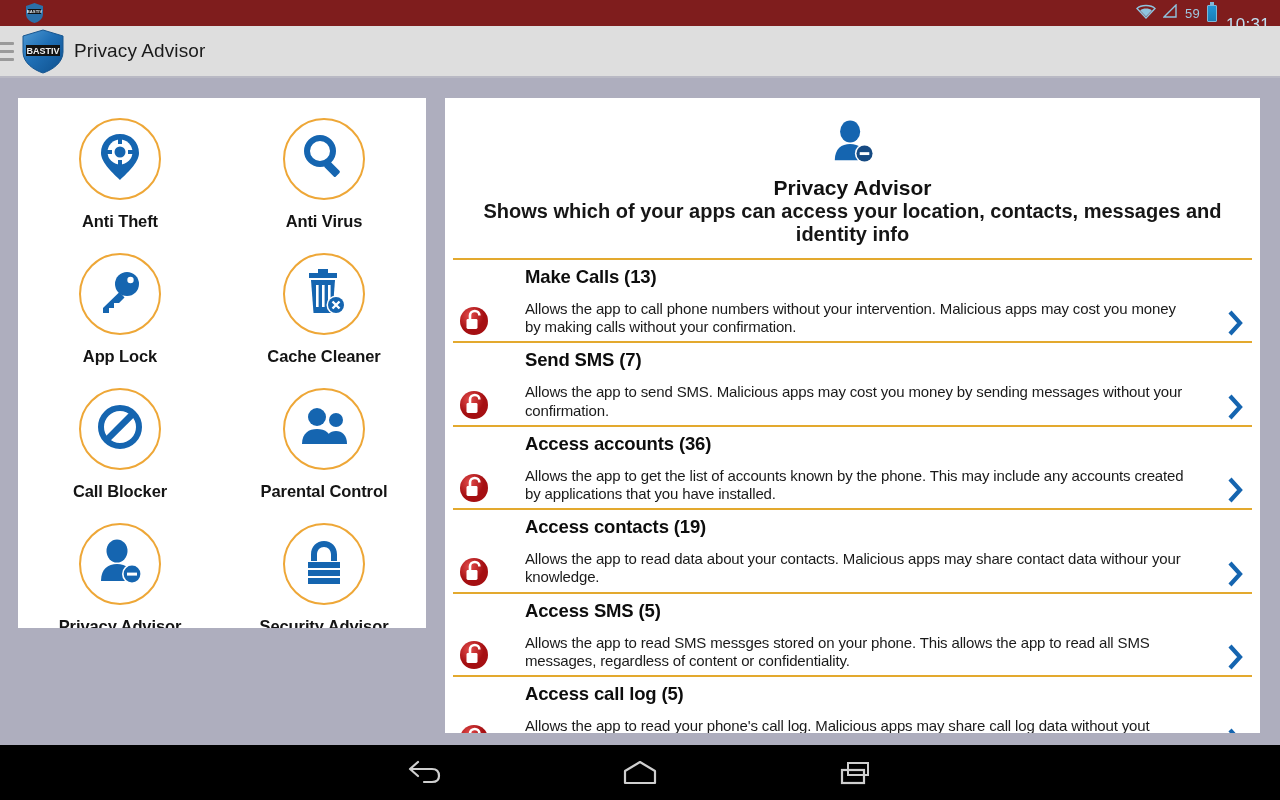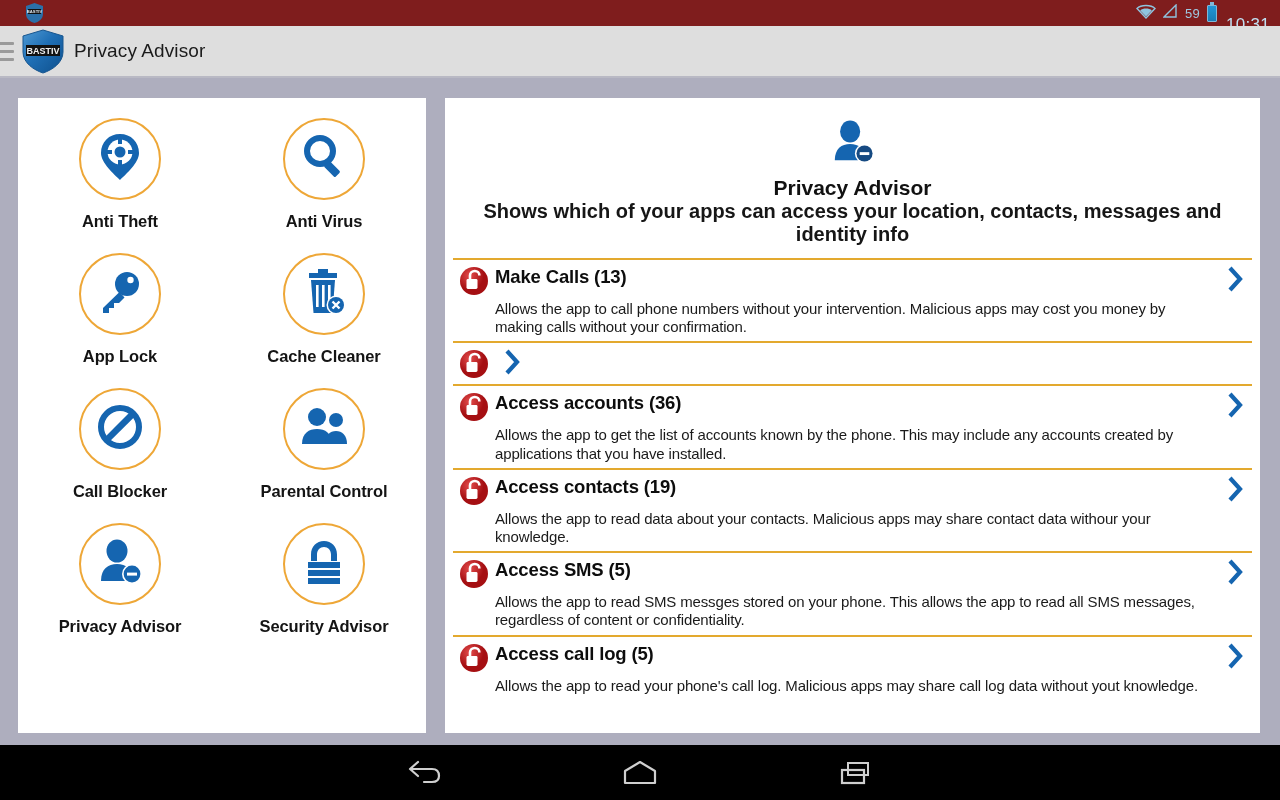--- a/index.html
+++ b/index.html
@@ -46,21 +46,21 @@
   .shield-wrap { margin-left: 6px; width: 46px; height: 46px; position: relative; }
   .app-title {
     font-size: 19px; color: #1b1b1b; margin-left: 8px; letter-spacing: .1px;
   }
 
   
   .content {
     position: absolute; top: 80px; left: 0; width: 1280px; height: 653px;
   }
   .panel-left {
-    position: absolute; left: 18px; top: 18px; width: 408px; height: 635px;
+    position: absolute; left: 18px; top: 18px; width: 408px; height: 530px;
     background: #fff; overflow: hidden;
   }
   .panel-right {
     position: absolute; left: 445px; top: 18px; width: 815px; height: 635px;
     background: #fff; overflow: hidden;
   }
 
   
   .tiles {
     display: grid; grid-template-columns: 1fr 1fr;
@@ -86,22 +86,22 @@
   }
   .pa-sub {
     font-size: 20px; font-weight: bold; color: #161616; 
     padding: 0 12px;
   }
   .hr-gold { height: 2px; background: #e3a92e; margin: 12px 8px 0 8px; }
 
   
   .perm-list { padding: 0 8px; }
   .perm-row {
-    display: flex; align-items: flex-start; padding: 6px 0 5px 0;
-    border-bottom: 2px solid #e3a92e; cursor: pointer;
+    display: flex; align-items: flex-end; padding: 6px 0 5px 0;
+    border-bottom: 2px solid #e3a92e; cursor: pointer; gap: 30px;
   }
   .perm-row:last-child { border-bottom: none; }
   .perm-lock { flex: 0 0 42px; display: flex; justify-content: center; }
   .perm-body { flex: 1 1 auto; padding-right: 4px; }
   .perm-title {
     font-size: 18.5px; font-weight: bold; color: #0d0d0d; line-height: 1.18;
     letter-spacing: -.15px;
   }
   .perm-desc {
     font-size: 15px; color: #1a1a1a; line-height: 1.22; margin-top: 12px;
@@ -342,20 +342,24 @@
         </div>
 
         <div class="perm-row">
           <div class="perm-lock">
             <svg width="30" height="30" viewBox="0 0 30 30">
               <circle cx="15" cy="15" r="14" fill="url(#lg0)"></circle>
               <path d="M11 13 L11 9.5 C11 6.8 13.2 5 15.8 5 C18.4 5 20.4 6.8 20.4 9.5" fill="none" stroke="#fff" stroke-width="2.6"></path>
               <rect x="7.5" y="13" width="11" height="10" rx="1.4" fill="#fff"></rect>
             </svg>
           </div>
+          <div class="perm-body">
+            <div class="perm-title">Send SMS (7)</div>
+            <div class="perm-desc">Allows the app to send SMS. Malicious apps may cost you money by sending messages without your confirmation.</div>
+          </div>
           <div class="perm-chev">
             <svg width="16" height="26" viewBox="0 0 16 26">
                 <path d="M3 2 L13 13 L3 24" fill="none" stroke="#1565b0" stroke-width="4.2"></path>
               </svg>
           </div>
         </div>
 
         <div class="perm-row">
           <div class="perm-lock">
             <svg width="30" height="30" viewBox="0 0 30 30">

